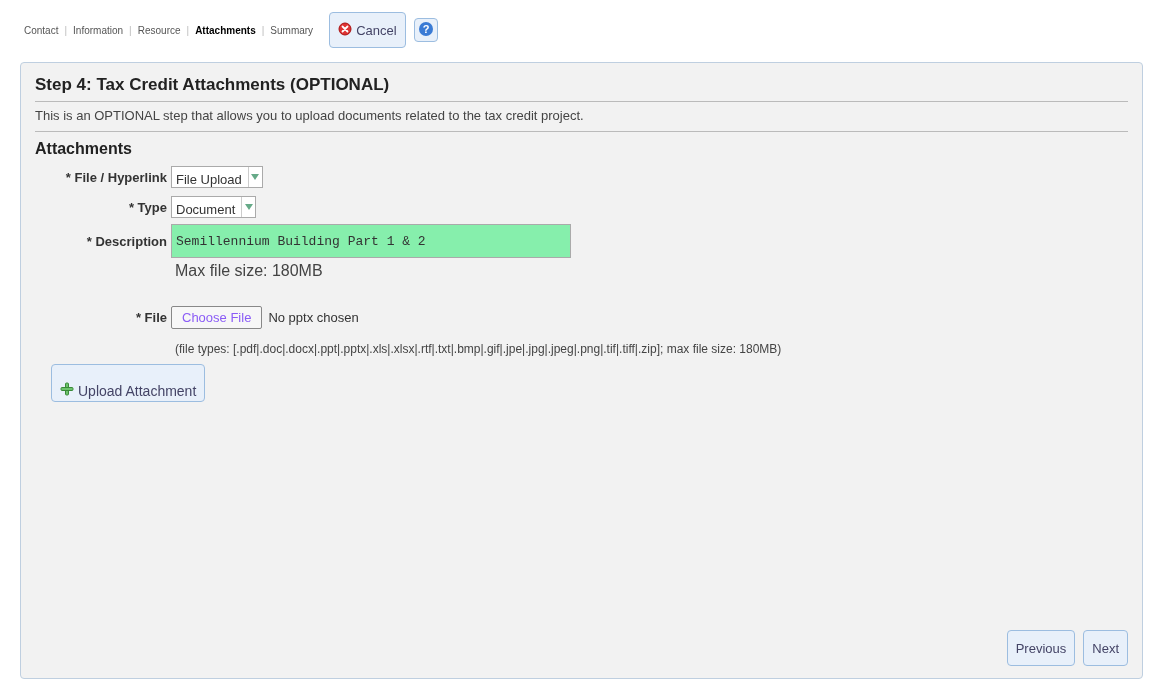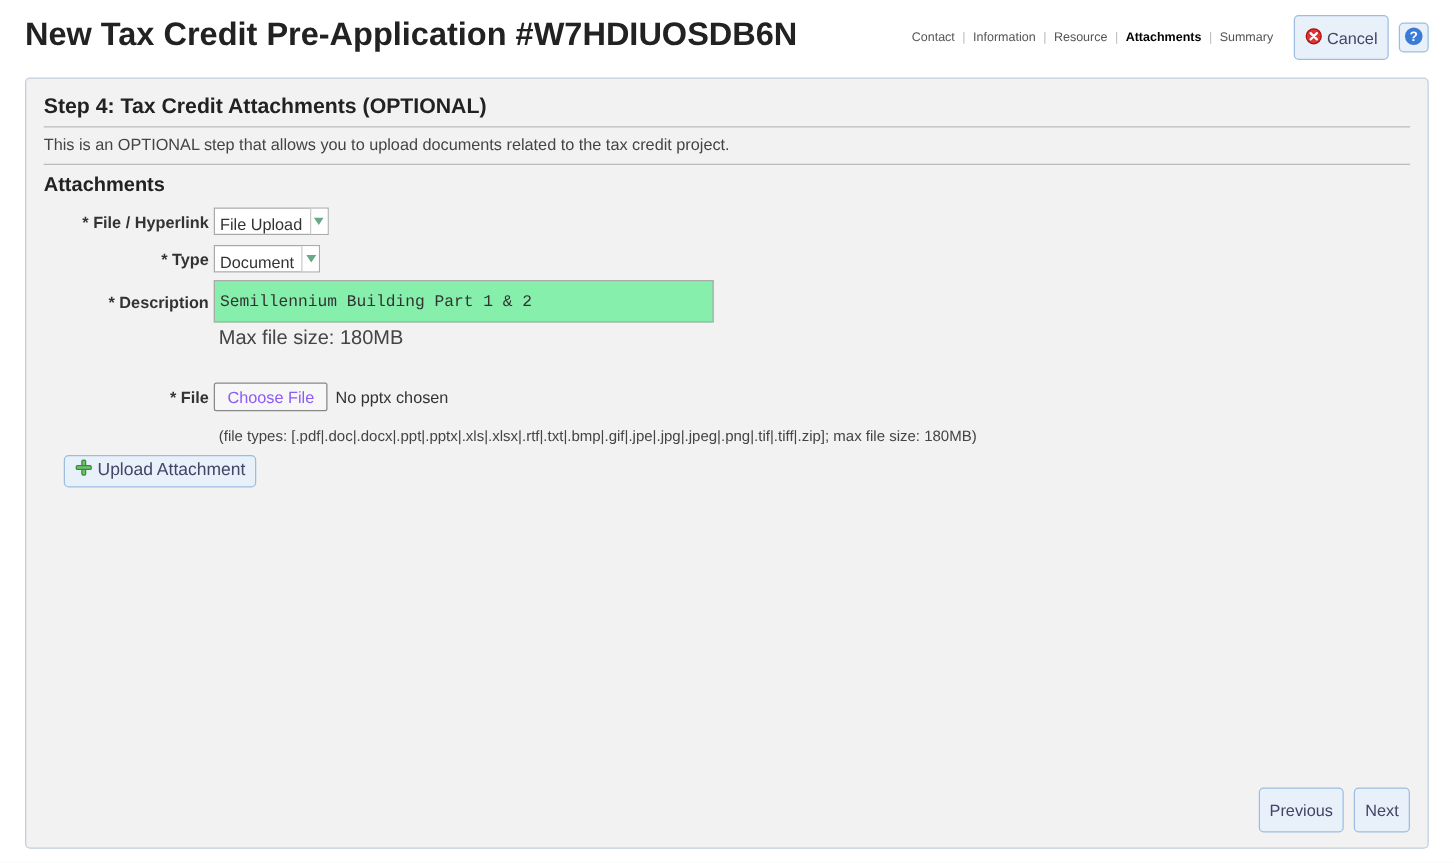--- a/index.html
+++ b/index.html
@@ -28,31 +28,30 @@
   .select-like span.val{padding:0 6px 0 4px;}
   .select-trigger{width:14px;height:20px;border-left:1px solid #ccc;display:flex;align-items:center;justify-content:center;background:#fff;cursor:pointer;}
   .select-trigger svg{display:block;}
   input.text-input{height:22px;border:1px solid #aaa;padding:16px 4px;font-size:13px;color:#333;width:400px;font-family:"Courier New",monospace;background:#86efac;}
   .hint{font-size:16px;color:#444;margin-left:140px;margin-top:2px;margin-bottom:22px;}
   .file-chooser{display:inline-flex;align-items:center;gap:6px;}
   .choose-btn{border:1px solid #888;background:#f7f7f7;padding:3px 10px;border-radius:2px;font-size:13px;cursor:pointer;font-family:inherit;color:#8b5cf6;}
   .file-status{font-size:13px;color:#333;}
   .filetypes{margin-left:140px;margin-top:10px;font-size:12px;color:#444;}
   .upload-row{margin-top:8px;margin-left:16px;}
-  .plus-btn{display:inline-flex;align-items:flex-start;gap:4px;background:#e8f0fa;border:1px solid #9cbde0;border-radius:4px;color:#446;font-size:14px;padding:2px 8px;height:26px;cursor:pointer;font-family:inherit;}
+  .plus-btn{display:inline-flex;align-items:flex-end;gap:4px;background:#e8f0fa;border:1px solid #9cbde0;border-radius:4px;color:#446;font-size:14px;padding:2px 8px;height:38px;cursor:pointer;font-family:inherit;}
   .flex-spacer{flex:1;}
   .footer{display:flex;justify-content:flex-end;gap:8px;padding-top:6px;}
 </style>
 </head>
 <body>
 
 <div class="page">
 
   <div class="topbar">
-    <h1 class="page-title">New Tax Credit Pre-Application #W7HDIUOSDB6N</h1>
     <div class="top-right">
       <nav class="nav-steps">
         <a href="#">Contact</a>
         <span class="nav-sep">|</span>
         <a href="#">Information</a>
         <span class="nav-sep">|</span>
         <a href="#">Resource</a>
         <span class="nav-sep">|</span>
         <a href="#" class="active">Attachments</a>
         <span class="nav-sep">|</span>

